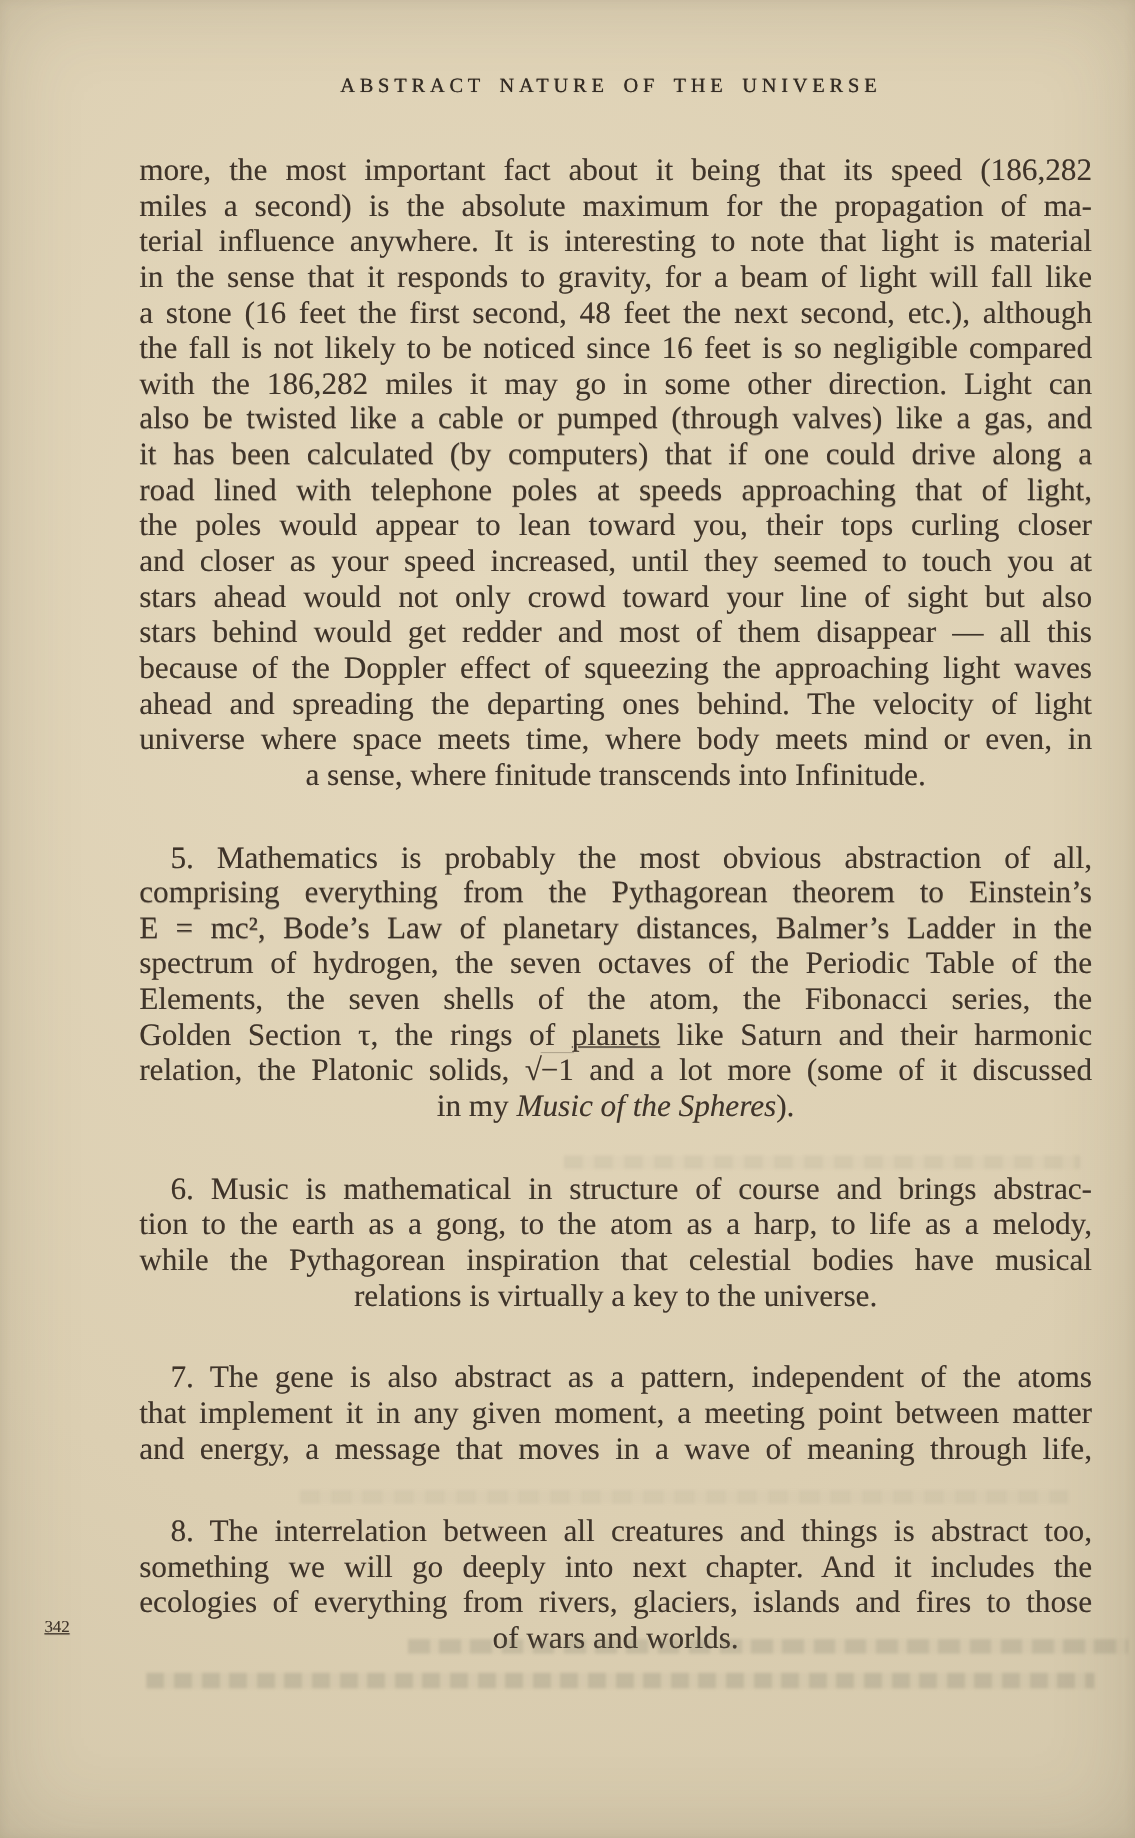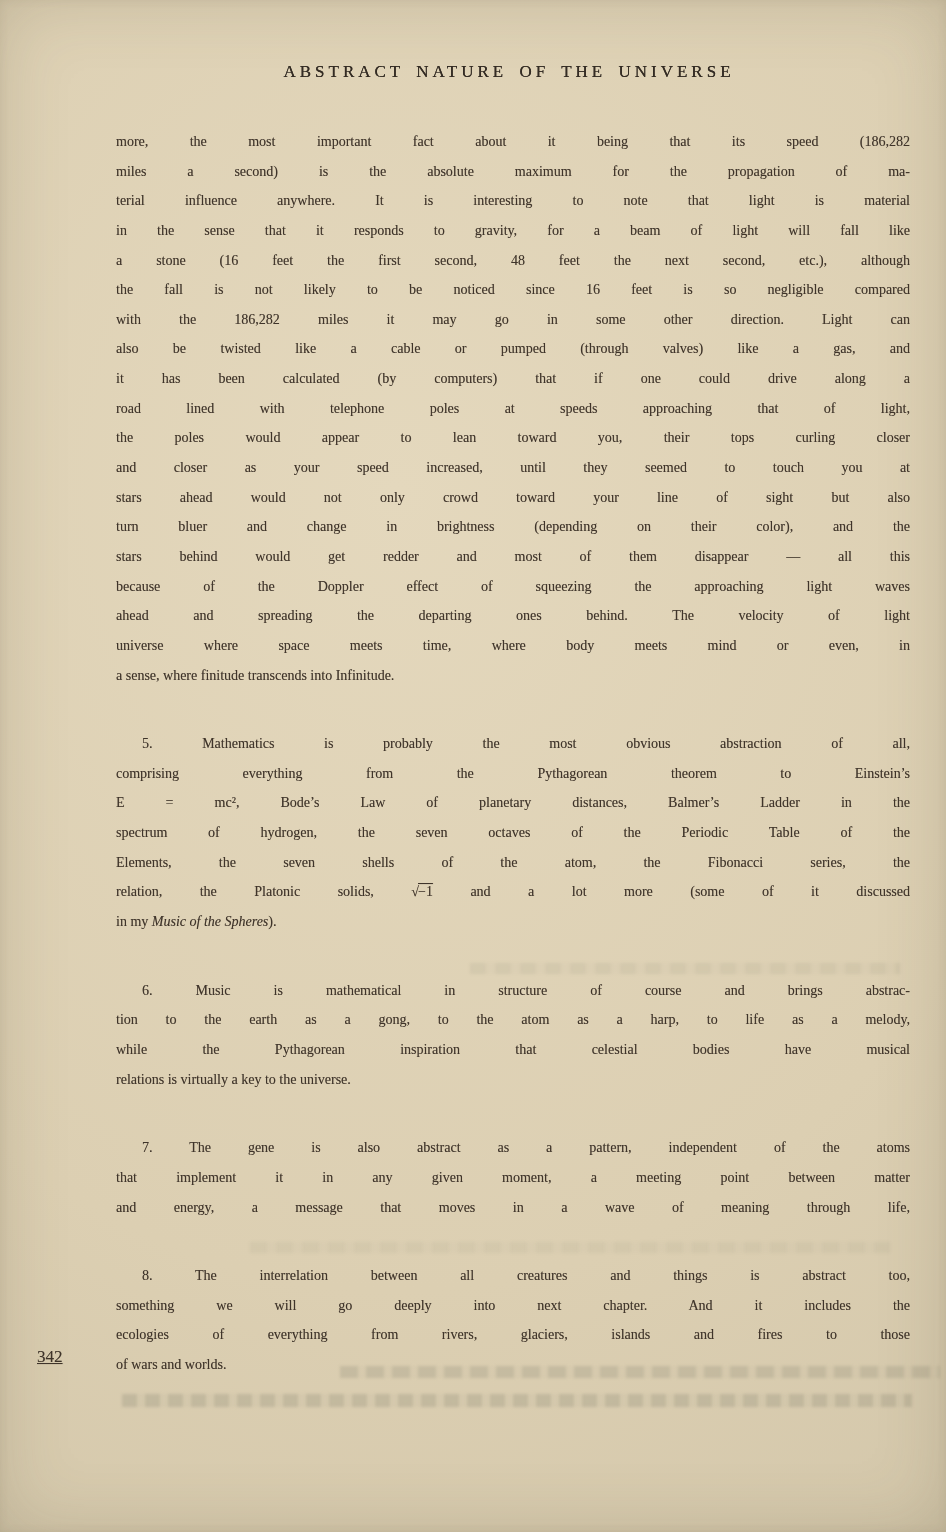--- a/index.html
+++ b/index.html
@@ -29,40 +29,40 @@
     text-align: center;
     font-size: 17px;
     letter-spacing: 4px;
     word-spacing: 4px;
     color: var(--head-ink, #342c24);
     text-shadow: 0 0 .6px currentColor;
     padding-left: 36px;
   }
   .text-block {
     position: absolute; left: 116px; top: 127px; width: 794px;
-    font-size: 14px;
+    font-size: 26px;
     color: var(--ink, #3f342a);
     text-shadow: 0.2px 0.2px 0.5px rgba(63,52,42,.40);
   }
   .line {
     height: 29.65px;
     line-height: 29.65px;
     overflow: hidden;
-    text-align: left;
+    text-align: center;
   }
   .line.j { text-align: justify; }
   .line.j::after { content: ""; display: inline-block; width: 100%; height: 0; }
   .line.indent { text-indent: 26px; margin-top: 39px; }
   .italic { font-style: italic; }
   .overline { text-decoration: overline; text-decoration-thickness: 1.4px; }
   .underline { text-decoration: underline; text-decoration-thickness: 1.3px; }
   .radical { margin-right: -1px; }
   .page-number {
     position: absolute; left: 37px; top: 1342px;
-    font-size: 17px; line-height: 29.65px;
+    font-size: 14px; line-height: 29.65px;
     color: var(--ink, #3f342a);
     text-shadow: 0.2px 0.2px 0.5px rgba(63,52,42,.40);
     text-decoration: underline;
   }
   .ghost { position: absolute; filter: blur(1.5px); pointer-events: none; }
   .ghost-1 { left: 340px; top: 1366px; width: 600px; height: 12px;
     background: repeating-linear-gradient(90deg, rgba(104,106,88,.18) 0 18px, rgba(104,106,88,.03) 18px 26px); }
   .ghost-2 { left: 122px; top: 1394px; width: 790px; height: 13px;
     background: repeating-linear-gradient(90deg, rgba(104,106,88,.20) 0 15px, rgba(104,106,88,.04) 15px 23px); }
   .ghost-3 { left: 470px; top: 963px; width: 430px; height: 11px;
@@ -84,31 +84,31 @@
     <div class="line j"><span>in the sense that it responds to gravity, for a beam of light will fall like</span></div>
     <div class="line j"><span>a stone (16 feet the first second, 48 feet the next second, etc.), although</span></div>
     <div class="line j"><span>the fall is not likely to be noticed since 16 feet is so negligible compared</span></div>
     <div class="line j"><span>with the 186,282 miles it may go in some other direction. Light can</span></div>
     <div class="line j"><span>also be twisted like a cable or pumped (through valves) like a gas, and</span></div>
     <div class="line j"><span>it has been calculated (by computers) that if one could drive along a</span></div>
     <div class="line j"><span>road lined with telephone poles at speeds approaching that of light,</span></div>
     <div class="line j"><span>the poles would appear to lean toward you, their tops curling closer</span></div>
     <div class="line j"><span>and closer as your speed increased, until they seemed to touch you at</span></div>
     <div class="line j"><span>stars ahead would not only crowd toward your line of sight but also</span></div>
-    <div class="line j"><span>turn bluer and change in brightness (depending on their color), and the</span></div>
     <div class="line j"><span>stars behind would get redder and most of them disappear — all this</span></div>
     <div class="line j"><span>because of the Doppler effect of squeezing the approaching light waves</span></div>
     <div class="line j"><span>ahead and spreading the departing ones behind. The velocity of light</span></div>
     <div class="line j"><span>universe where space meets time, where body meets mind or even, in</span></div>
     <div class="line"><span>a sense, where finitude transcends into Infinitude.</span></div>
     <div class="line j indent"><span>5. Mathematics is probably the most obvious abstraction of all,</span></div>
     <div class="line j"><span>comprising everything from the Pythagorean theorem to Einstein’s</span></div>
     <div class="line j"><span>E = mc², Bode’s Law of planetary distances, Balmer’s Ladder in the</span></div>
     <div class="line j"><span>spectrum of hydrogen, the seven octaves of the Periodic Table of the</span></div>
     <div class="line j"><span>Elements, the seven shells of the atom, the Fibonacci series, the</span></div>
+    <div class="line j"><span>Golden Section τ, the rings of </span><span class="underline">planets</span><span> like Saturn and their harmonic</span></div>
     <div class="line j"><span>relation, the Platonic solids, </span><span class="radical">√</span><span class="overline">−1</span><span> and a lot more (some of it discussed</span></div>
     <div class="line"><span>in my </span><span class="italic">Music of the Spheres</span><span>).</span></div>
     <div class="line j indent"><span>6. Music is mathematical in structure of course and brings abstrac-</span></div>
     <div class="line j"><span>tion to the earth as a gong, to the atom as a harp, to life as a melody,</span></div>
     <div class="line j"><span>while the Pythagorean inspiration that celestial bodies have musical</span></div>
     <div class="line"><span>relations is virtually a key to the universe.</span></div>
     <div class="line j indent"><span>7. The gene is also abstract as a pattern, independent of the atoms</span></div>
     <div class="line j"><span>that implement it in any given moment, a meeting point between matter</span></div>
     <div class="line j"><span>and energy, a message that moves in a wave of meaning through life,</span></div>
     <div class="line j indent"><span>8. The interrelation between all creatures and things is abstract too,</span></div>

